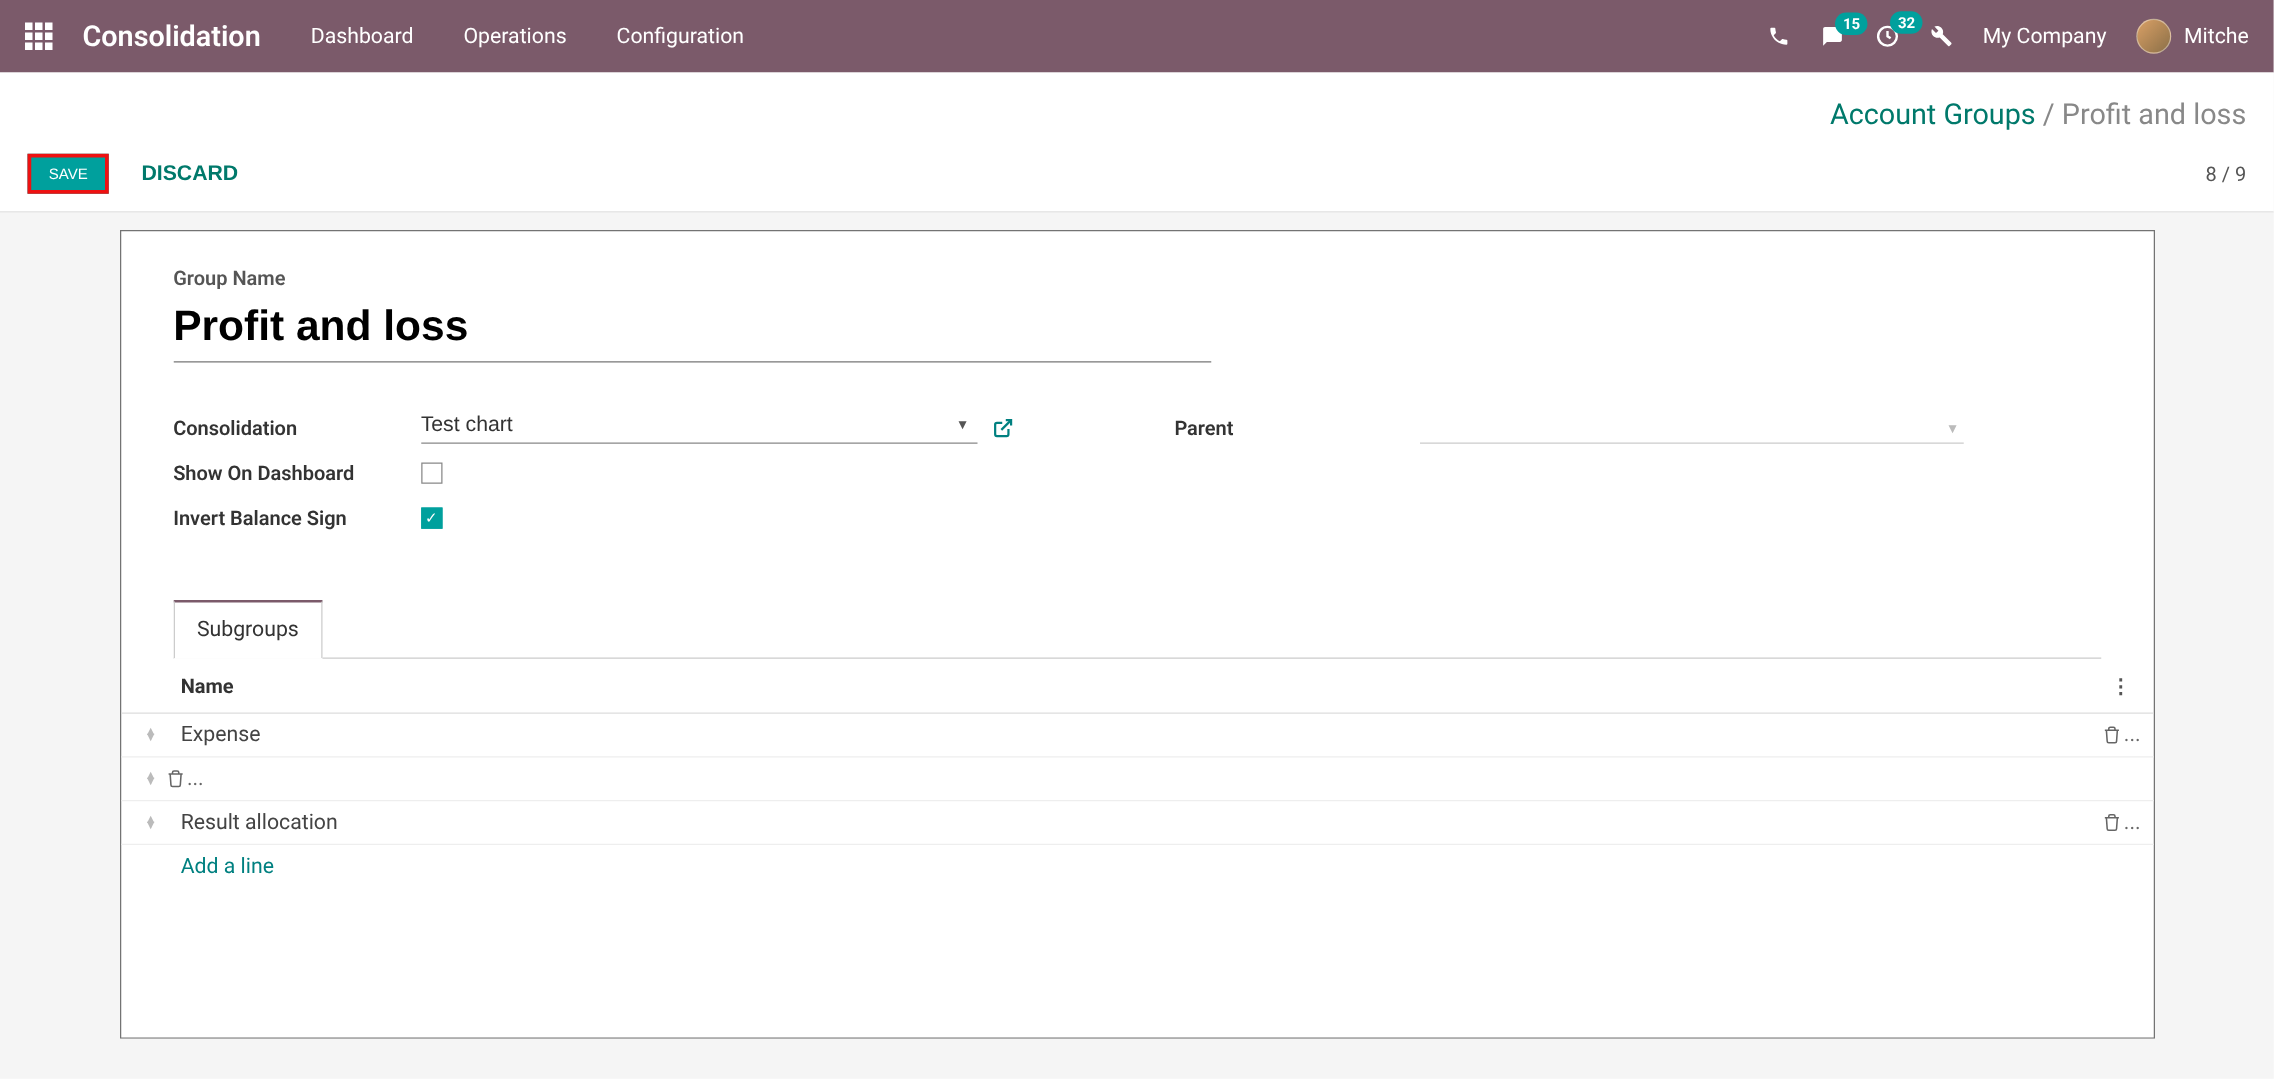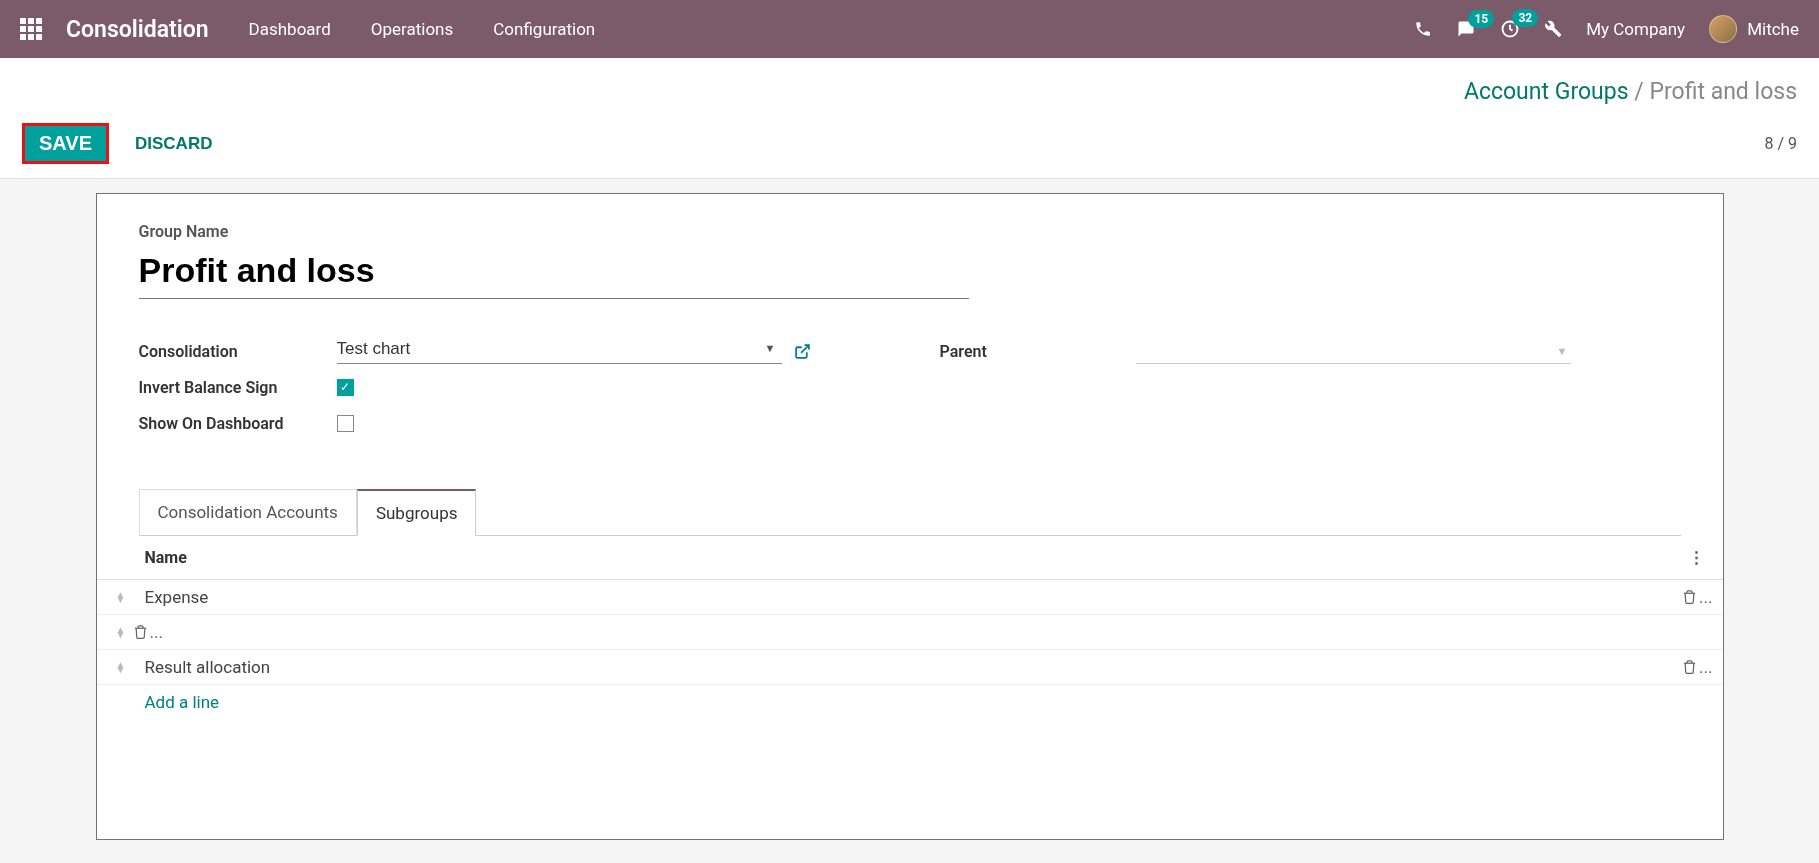--- a/index.html
+++ b/index.html
@@ -18,21 +18,21 @@
 .company-name { font-size: 17px; }
 .avatar { width: 28px; height: 28px; border-radius: 50%; background: linear-gradient(135deg,#d9a066,#8b6f47); border:1px solid rgba(255,255,255,.4);}
 .user-name { font-size: 17px; margin-left:-14px;}
 
 
 .action-bar { background: #fff; padding: 20px 22px 14px; border-bottom: 1px solid #e0e0e0; }
 .breadcrumb { font-size: 23px; margin-bottom: 18px; text-align: right; }
 .breadcrumb a { color: #00796b; text-decoration: none; }
 .breadcrumb .sep, .breadcrumb .cur { color: #888; }
 .actions-row { display: flex; align-items: center; }
-.save-btn { background: #00a09d; color: #fff; border: 3px solid #e11; padding: 6px 14px; font-size: 20px; font-weight: 700; cursor: pointer; margin-right: 26px;}
+.save-btn { background: #00a09d; color: #fff; border: 3px solid #e11; padding: 6px 14px; font-size: 12px; font-weight: 400; cursor: pointer; margin-right: 26px;}
 .discard-btn { background: none; border: none; color: #00796b; font-size: 17px; font-weight: 600; cursor: pointer; }
 .pager { margin-left: auto; color: #555; font-size: 16px; display:flex; gap:4px;}
 
 
 .sheet-wrap { padding-top: 14px; display: flex; justify-content: center; }
 .sheet { width: 1628px; background: #fff; border: 1px solid #737373; padding: 28px 42px 120px; }
 .field-label { color: #555; font-size: 16px; font-weight: 600; margin-bottom: 6px; display:block;}
 .group-name-input { font-size: 34px; font-weight: 600; border: none; border-bottom: 1px solid #777; padding: 4px 0 8px; width: 830px; outline:none;}
 .form-grid { display: flex; gap: 60px; margin-top: 34px; }
 .col { flex: 1; }
@@ -151,41 +151,40 @@
           </div>
           <span class="ext-link">
             <svg width="17" height="17" viewBox="0 0 24 24" fill="none" stroke="#008080" stroke-width="2.5">
                 <path d="M18 13v6a2 2 0 0 1-2 2H5a2 2 0 0 1-2-2V8a2 2 0 0 1 2-2h6"></path>
                 <path d="M15 3h6v6"></path>
                 <path d="M10 14L21 3"></path>
               </svg>
           </span>
         </div>
         <div class="row">
+          <div class="lbl">Show On Dashboard</div>
+          <span class="chk"></span>
+        </div>
+        <div class="row">
           <div class="lbl">Invert Balance Sign</div>
           <span class="chk checked">✓</span>
-        </div>
-        <div class="row">
-          <div class="lbl">Show On Dashboard</div>
-          <span class="chk"></span>
         </div>
       </div>
       <div class="col">
         <div class="row">
           <div class="lbl" style="width:196px">Parent</div>
           <input class="parent-input" value="" style="">
           <span class="parent-caret">▼</span>
         </div>
       </div>
     </div>
 
     
     <div class="tabs-wrap">
       <div class="tabs-bar">
-        <div class="tab inactive">Consolidation Accounts</div>
         <div class="tab active">Subgroups</div>
       </div>
 
       <div class="tbl">
         <div class="tbl-header">
           <span>Name</span>
           <span class="spacer"></span>
           <span class="kebab">⋮</span>
         </div>
         <div class="tbl-row">

